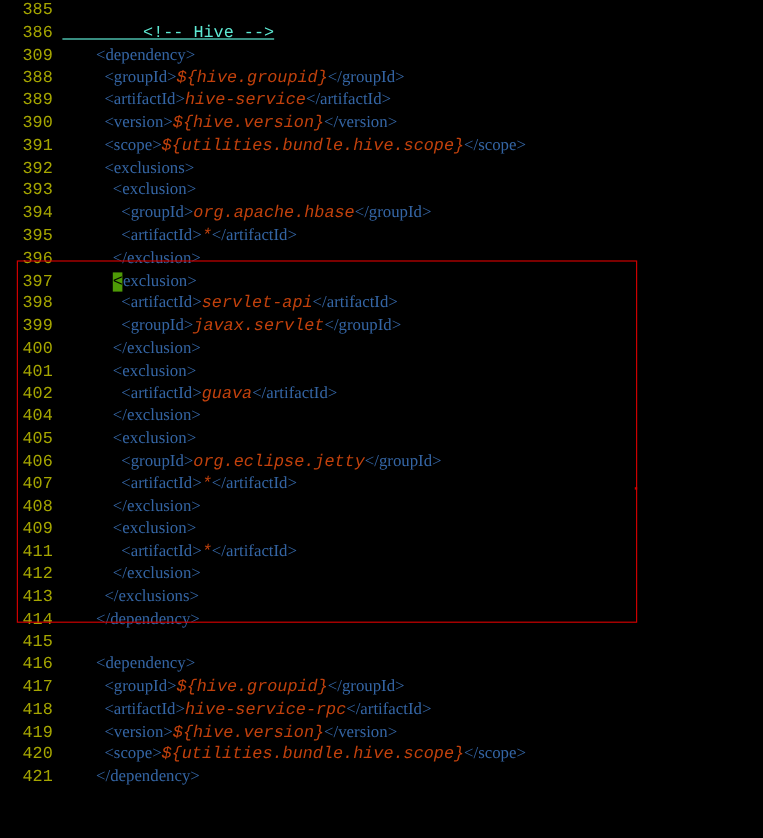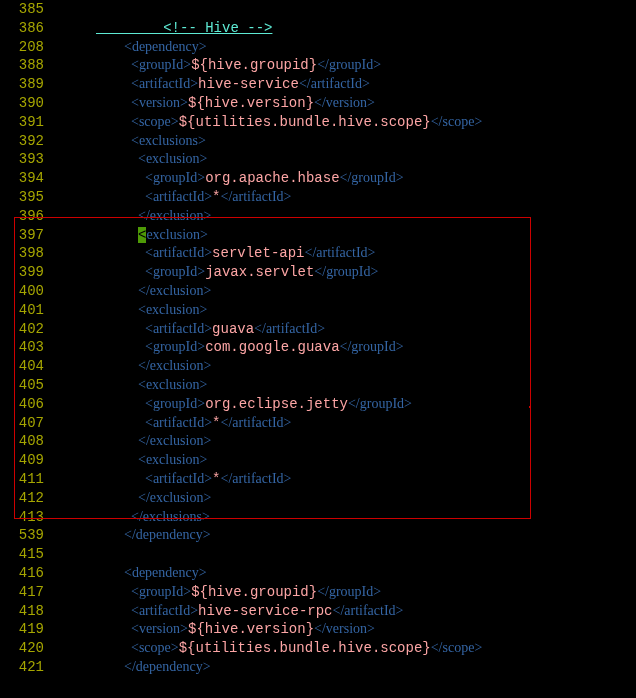--- a/index.html
+++ b/index.html
@@ -10,34 +10,33 @@
     line-height: 18.8px;
     width: 636px;
     height: 698px;
     overflow: hidden;
     position: relative;
   }
   .editor { padding: 0; }
   .line {
     display: flex;
     white-space: pre;
-    gap: 44px;
   }
   .lineno {
     color: #a6a600;
     width: 52px;
     text-align: right;
     padding-right: 8px;
     flex-shrink: 0;
     user-select: none;
   }
   .code { flex: 1; }
   .comment { color: #5eead4; text-decoration: underline; }
   .tag { color: #3465a4; font-family: Liberation Serif, serif; }
-  .text { color: #fca5a5; }
+  .text { color: #c2410c; font-style: italic; }
   .cursor {
     background: #4e9a06;
     color: #000000;
   }
   .highlight-box {
     position: absolute;
     border: 1px solid #cc0000;
     pointer-events: none;
     left: 14px;
     top: 217px;
@@ -52,47 +51,46 @@
     left: 529px;
     top: 406px;
   }
 </style>
 </head>
 <body>
 
 <div class="editor" id="editor-root">
     <div class="line"><span class="lineno">385</span><span class="code"></span></div>
     <div class="line"><span class="lineno">386</span><span class="code"><span class="comment">        &lt;!-- Hive --&gt;</span></span></div>
-    <div class="line"><span class="lineno">208</span><span class="code"><span class="tag">        &lt;dependency&gt;</span></span></div>
+    <div class="line"><span class="lineno">309</span><span class="code"><span class="tag">        &lt;dependency&gt;</span></span></div>
     <div class="line"><span class="lineno">388</span><span class="code"><span class="tag">          &lt;groupId&gt;</span><span class="text">${hive.groupid}</span><span class="tag">&lt;/groupId&gt;</span></span></div>
     <div class="line"><span class="lineno">389</span><span class="code"><span class="tag">          &lt;artifactId&gt;</span><span class="text">hive-service</span><span class="tag">&lt;/artifactId&gt;</span></span></div>
     <div class="line"><span class="lineno">390</span><span class="code"><span class="tag">          &lt;version&gt;</span><span class="text">${hive.version}</span><span class="tag">&lt;/version&gt;</span></span></div>
     <div class="line"><span class="lineno">391</span><span class="code"><span class="tag">          &lt;scope&gt;</span><span class="text">${utilities.bundle.hive.scope}</span><span class="tag">&lt;/scope&gt;</span></span></div>
     <div class="line"><span class="lineno">392</span><span class="code"><span class="tag">          &lt;exclusions&gt;</span></span></div>
     <div class="line"><span class="lineno">393</span><span class="code"><span class="tag">            &lt;exclusion&gt;</span></span></div>
     <div class="line"><span class="lineno">394</span><span class="code"><span class="tag">              &lt;groupId&gt;</span><span class="text">org.apache.hbase</span><span class="tag">&lt;/groupId&gt;</span></span></div>
     <div class="line"><span class="lineno">395</span><span class="code"><span class="tag">              &lt;artifactId&gt;</span><span class="text">*</span><span class="tag">&lt;/artifactId&gt;</span></span></div>
     <div class="line"><span class="lineno">396</span><span class="code"><span class="tag">            &lt;/exclusion&gt;</span></span></div>
     <div class="line"><span class="lineno">397</span><span class="code"><span class="tag">            </span><span class="cursor">&lt;</span><span class="tag">exclusion&gt;</span></span></div>
     <div class="line"><span class="lineno">398</span><span class="code"><span class="tag">              &lt;artifactId&gt;</span><span class="text">servlet-api</span><span class="tag">&lt;/artifactId&gt;</span></span></div>
     <div class="line"><span class="lineno">399</span><span class="code"><span class="tag">              &lt;groupId&gt;</span><span class="text">javax.servlet</span><span class="tag">&lt;/groupId&gt;</span></span></div>
     <div class="line"><span class="lineno">400</span><span class="code"><span class="tag">            &lt;/exclusion&gt;</span></span></div>
     <div class="line"><span class="lineno">401</span><span class="code"><span class="tag">            &lt;exclusion&gt;</span></span></div>
     <div class="line"><span class="lineno">402</span><span class="code"><span class="tag">              &lt;artifactId&gt;</span><span class="text">guava</span><span class="tag">&lt;/artifactId&gt;</span></span></div>
-    <div class="line"><span class="lineno">403</span><span class="code"><span class="tag">              &lt;groupId&gt;</span><span class="text">com.google.guava</span><span class="tag">&lt;/groupId&gt;</span></span></div>
     <div class="line"><span class="lineno">404</span><span class="code"><span class="tag">            &lt;/exclusion&gt;</span></span></div>
     <div class="line"><span class="lineno">405</span><span class="code"><span class="tag">            &lt;exclusion&gt;</span></span></div>
     <div class="line"><span class="lineno">406</span><span class="code"><span class="tag">              &lt;groupId&gt;</span><span class="text">org.eclipse.jetty</span><span class="tag">&lt;/groupId&gt;</span></span></div>
     <div class="line"><span class="lineno">407</span><span class="code"><span class="tag">              &lt;artifactId&gt;</span><span class="text">*</span><span class="tag">&lt;/artifactId&gt;</span></span></div>
     <div class="line"><span class="lineno">408</span><span class="code"><span class="tag">            &lt;/exclusion&gt;</span></span></div>
     <div class="line"><span class="lineno">409</span><span class="code"><span class="tag">            &lt;exclusion&gt;</span></span></div>
     <div class="line"><span class="lineno">411</span><span class="code"><span class="tag">              &lt;artifactId&gt;</span><span class="text">*</span><span class="tag">&lt;/artifactId&gt;</span></span></div>
     <div class="line"><span class="lineno">412</span><span class="code"><span class="tag">            &lt;/exclusion&gt;</span></span></div>
     <div class="line"><span class="lineno">413</span><span class="code"><span class="tag">          &lt;/exclusions&gt;</span></span></div>
-    <div class="line"><span class="lineno">539</span><span class="code"><span class="tag">        &lt;/dependency&gt;</span></span></div>
+    <div class="line"><span class="lineno">414</span><span class="code"><span class="tag">        &lt;/dependency&gt;</span></span></div>
     <div class="line"><span class="lineno">415</span><span class="code"></span></div>
     <div class="line"><span class="lineno">416</span><span class="code"><span class="tag">        &lt;dependency&gt;</span></span></div>
     <div class="line"><span class="lineno">417</span><span class="code"><span class="tag">          &lt;groupId&gt;</span><span class="text">${hive.groupid}</span><span class="tag">&lt;/groupId&gt;</span></span></div>
     <div class="line"><span class="lineno">418</span><span class="code"><span class="tag">          &lt;artifactId&gt;</span><span class="text">hive-service-rpc</span><span class="tag">&lt;/artifactId&gt;</span></span></div>
     <div class="line"><span class="lineno">419</span><span class="code"><span class="tag">          &lt;version&gt;</span><span class="text">${hive.version}</span><span class="tag">&lt;/version&gt;</span></span></div>
     <div class="line"><span class="lineno">420</span><span class="code"><span class="tag">          &lt;scope&gt;</span><span class="text">${utilities.bundle.hive.scope}</span><span class="tag">&lt;/scope&gt;</span></span></div>
     <div class="line"><span class="lineno">421</span><span class="code"><span class="tag">        &lt;/dependency&gt;</span></span></div>
   </div>
 <div class="highlight-box"></div>
 <div class="red-dot"></div>

